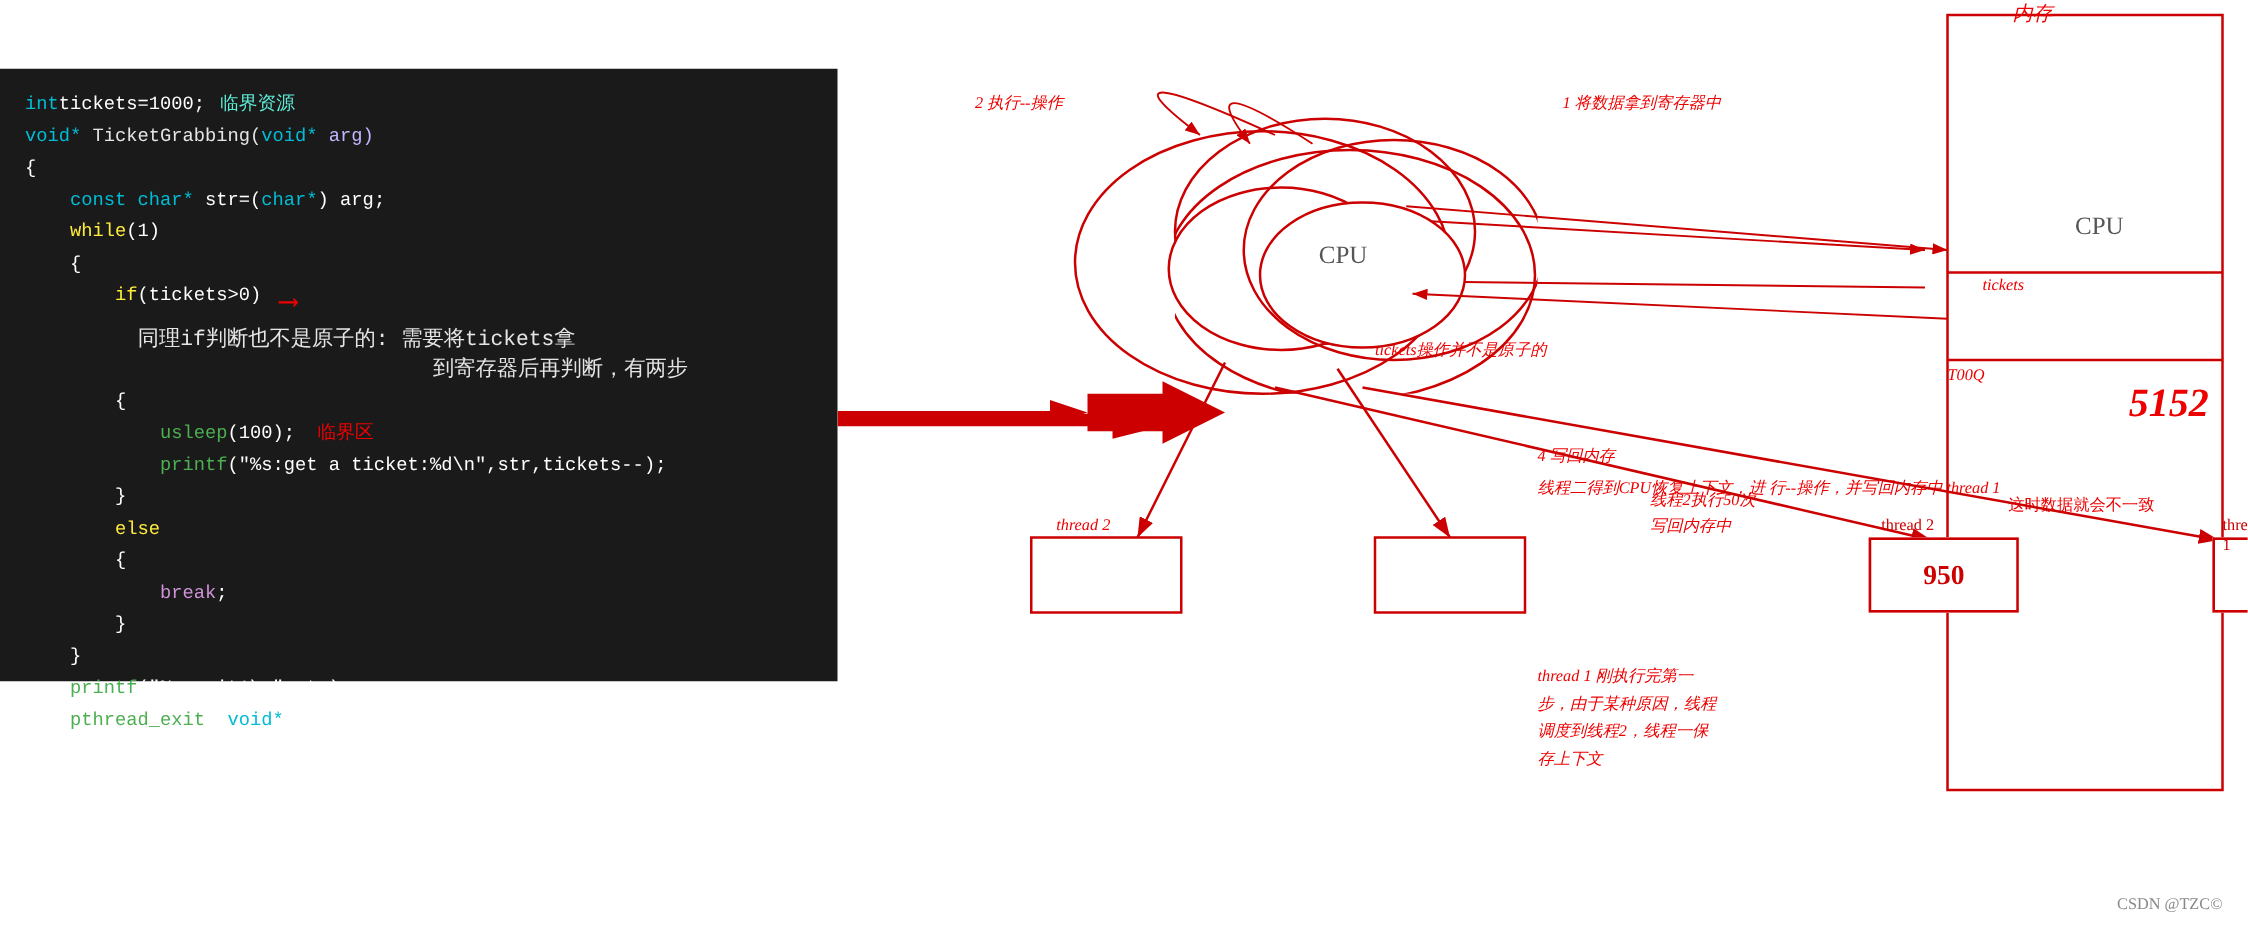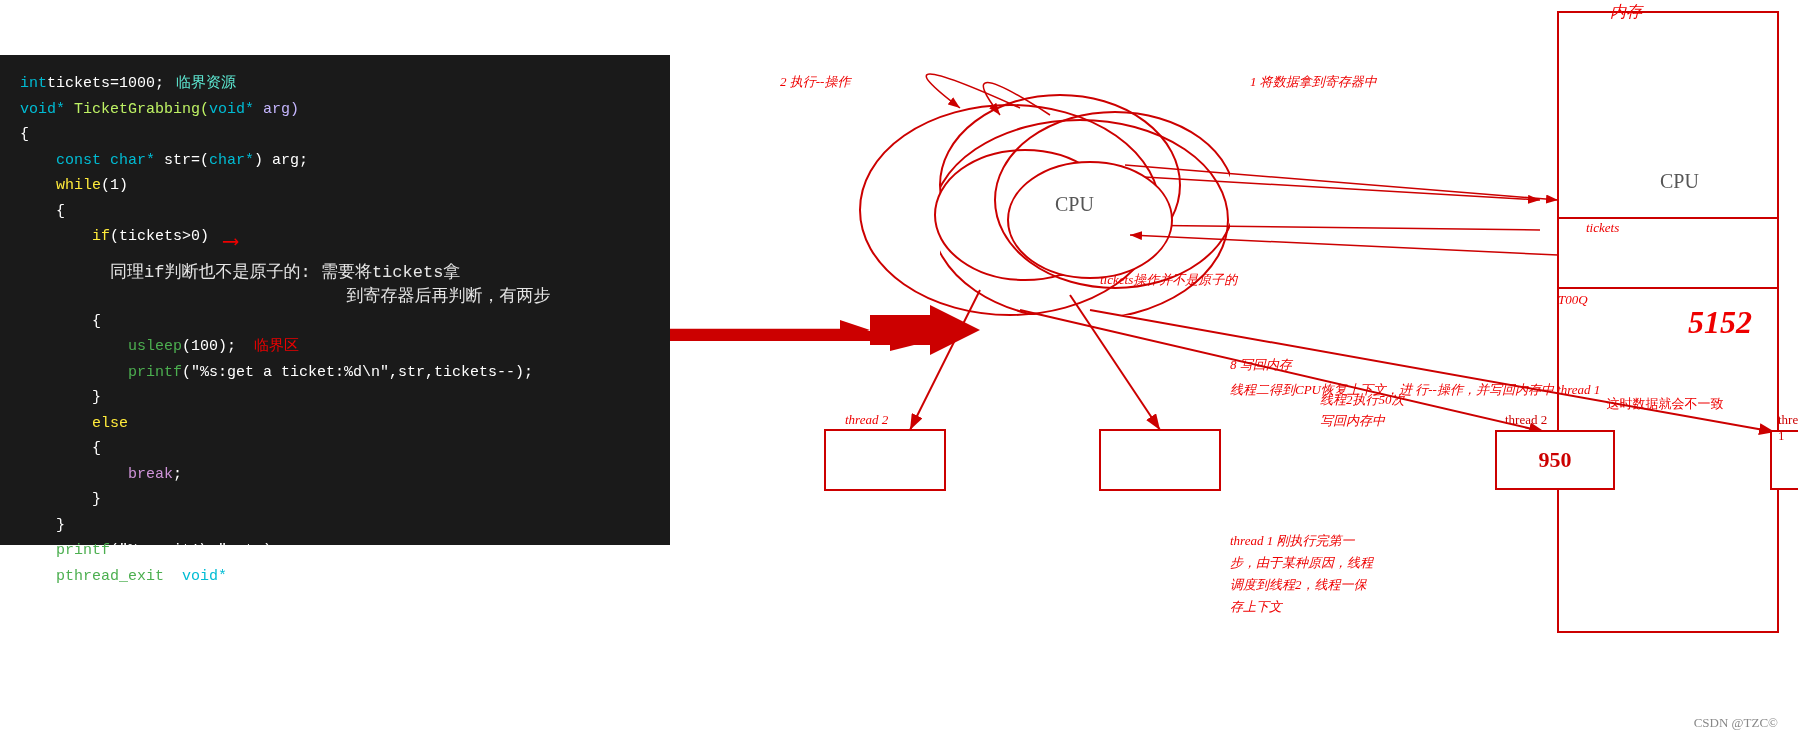--- a/index.html
+++ b/index.html
@@ -79,21 +79,21 @@
 <div class="code-panel">
 
   <div class="code-line">
     <span style="color:#00bcd4">int </span>
     <span style="color:#fff">tickets=1000;</span>
     <span style="color:#5eead4; margin-left:12px">临界资源</span>
   </div>
 
   <div class="code-line">
     <span style="color:#00bcd4">void*</span>
-    <span style="color:#bef264">&nbsp;TicketGrabbing(</span>
+    <span style="color:#e5e5e5">&nbsp;TicketGrabbing(</span>
     <span style="color:#00bcd4">void*</span>
     <span style="color:#c4b5fd">&nbsp;arg)</span>
   </div>
 
   <div class="code-line">
     <span style="color:#fff">{</span>
   </div>
 
   <div class="code-line">
     <span style="color:#fff">&nbsp;&nbsp;&nbsp;&nbsp;</span>
@@ -229,21 +229,21 @@
   </svg>
 
   <div class="annot" style="left:940px; top:0px; font-size:16px;">内存</div>
 
   <div style="position:absolute; left:990px; top:170px; color:#555; font-size:20px;">CPU</div>
 
   <div class="annot" style="left:580px; top:72px;">1 将数据拿到寄存器中</div>
 
   <div class="annot" style="left:110px; top:72px;">2 执行--操作</div>
 
-  <div class="annot" style="left:560px; top:355px;">8 写回内存</div>
+  <div class="annot" style="left:560px; top:355px;">4 写回内存</div>
 
   <div class="annot" style="left:430px; top:270px; font-size:13px;">tickets操作并不是原子的</div>
 
   <div class="annot" style="left:175px; top:410px;">thread 2</div>
 
   <div class="value-box" style="left:825px; top:430px; width:120px; height:60px;">
     <span>950</span>
   </div>
 
   <div class="value-box" style="left:1100px; top:430px; width:120px; height:60px;">
@@ -265,21 +265,21 @@
 
   <div class="annot" style="left:560px; top:530px; font-size:13px; line-height:1.7; width:200px;">
     <span>thread 1 刚执行完第一<br>步，由于某种原因，线程<br>调度到线程2，线程一保<br>存上下文</span>
   </div>
 
   <div class="annot" style="left:916px; top:218px; font-size:13px;">tickets</div>
 
 
   <div class="annot" style="left:888px; top:290px; font-size:13px;">T00Q</div>
 
-  <div style="position:absolute; left:970px; top:288px; width:138px; height:68px; display:flex; align-items:center; justify-content:flex-end; padding-right:26px;">
+  <div style="position:absolute; left:970px; top:288px; width:138px; height:68px; display:flex; align-items:center; justify-content:flex-end; padding-right:11px;">
     <span style="color:#e00; font-size:32px; font-style:italic; font-weight:bold; font-family:'Comic Sans MS',cursive;">5152</span>
   </div>
 
   <div style="position:absolute; left:900px; top:375px; color:#e00; font-size:13px; width:190px; text-align:center;margin-top:20px;">这时数据就会不一致</div>
 
   <div style="position:absolute; left:270px; top:105px; width:290px; height:210px;">
     <svg width="290" height="210" viewBox="0 0 290 210">
 
       <ellipse cx="140" cy="115" rx="148" ry="100" fill="none" stroke="#cc0000" stroke-width="2"></ellipse>
       <ellipse cx="175" cy="95" rx="120" ry="88" fill="none" stroke="#cc0000" stroke-width="2"></ellipse>

